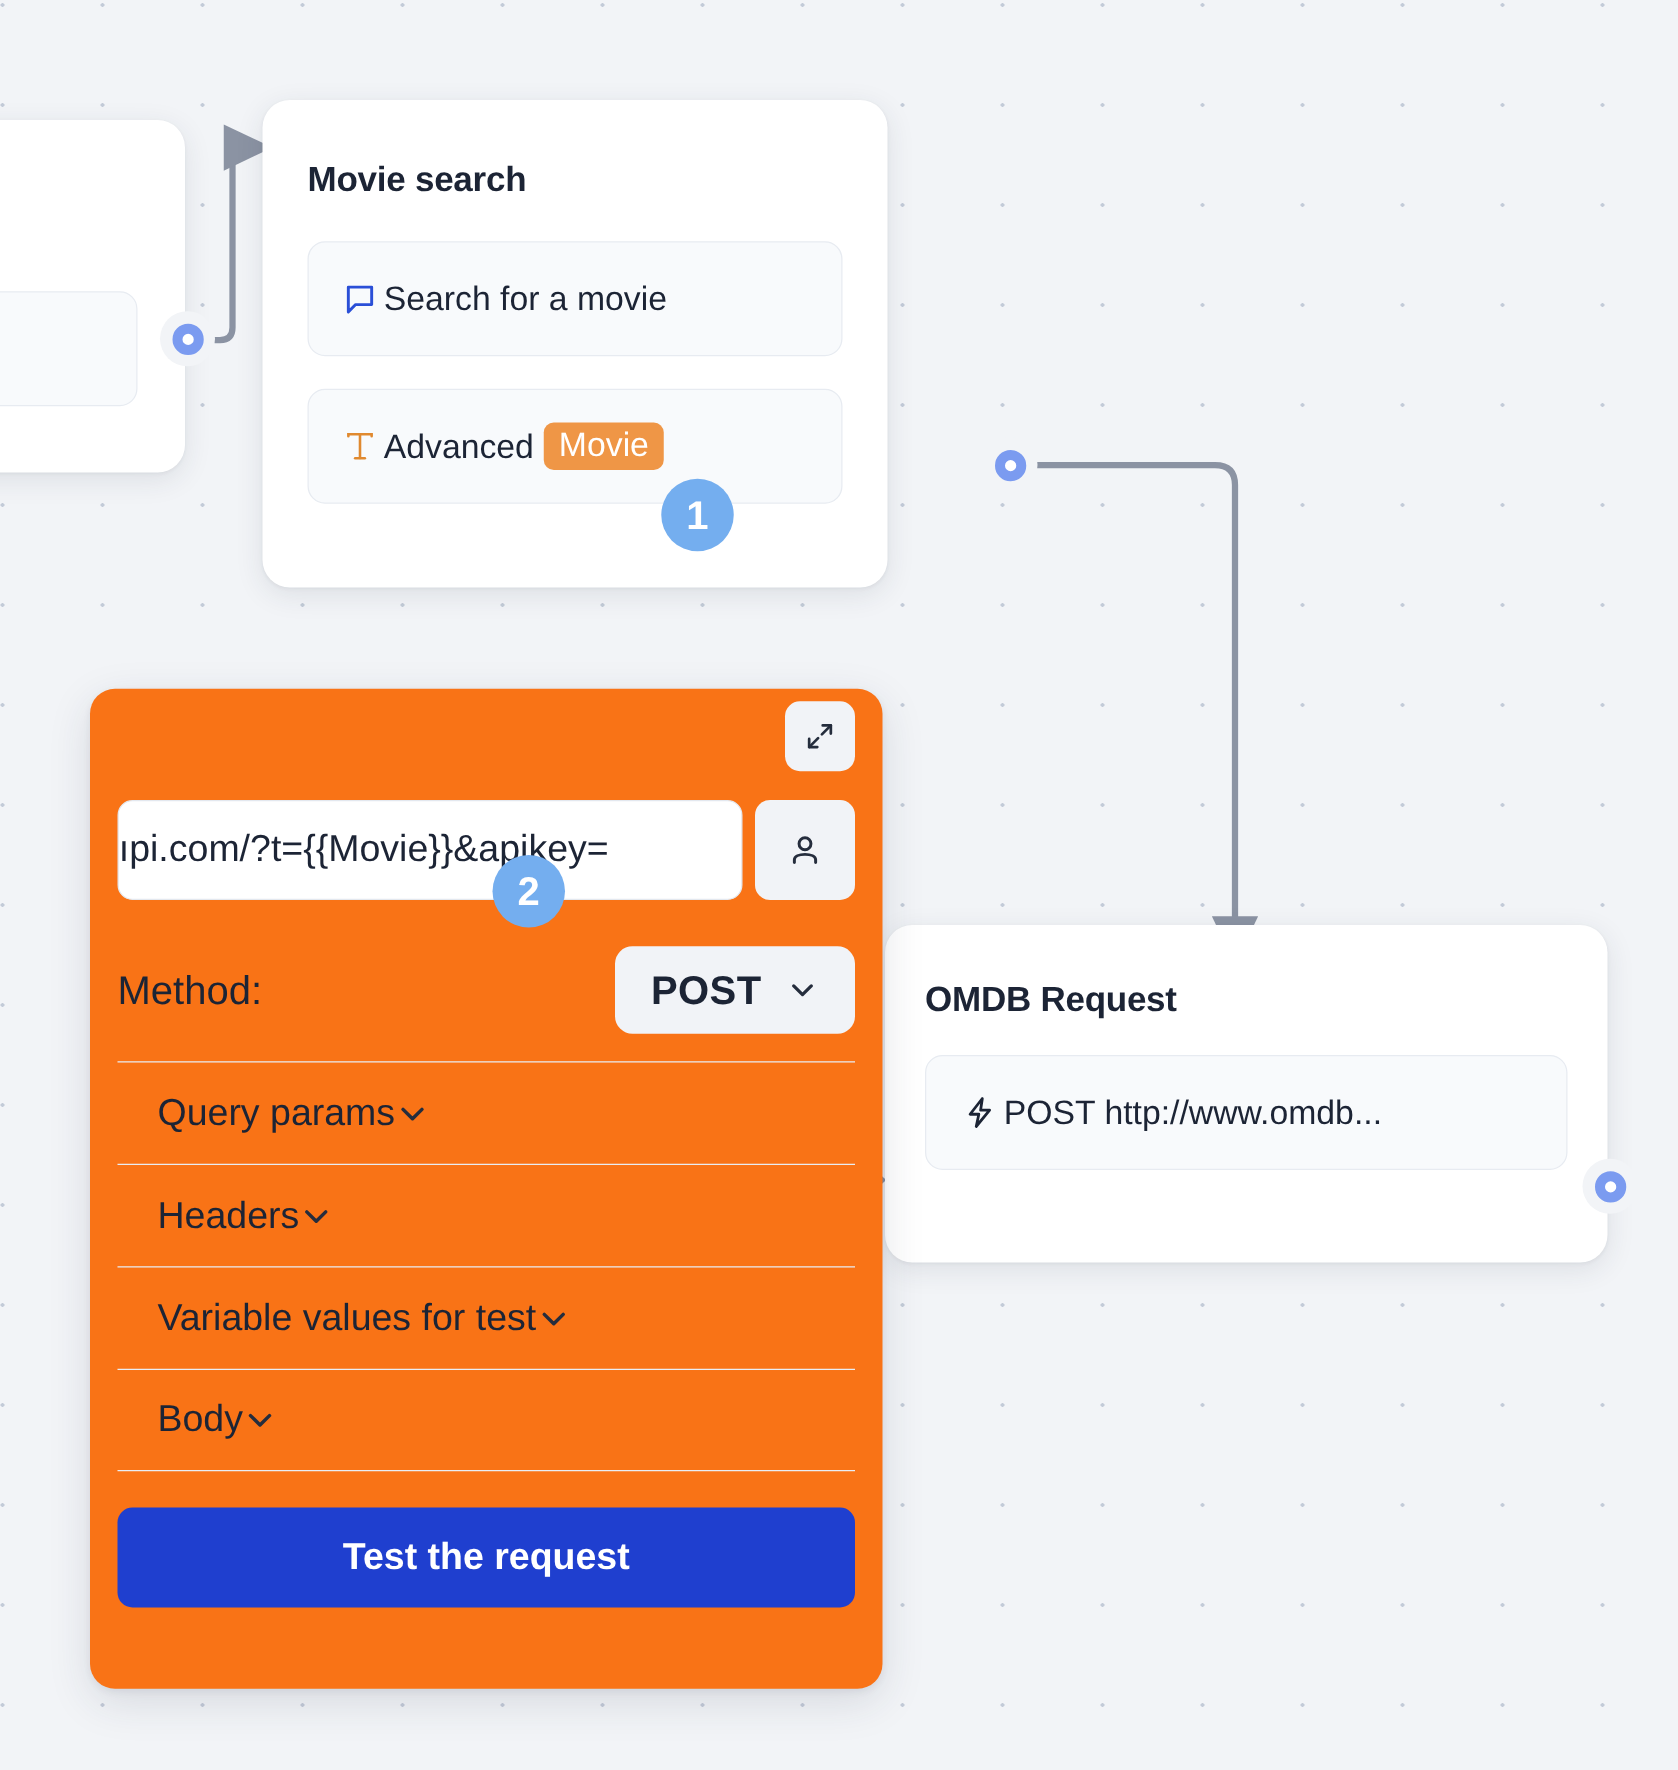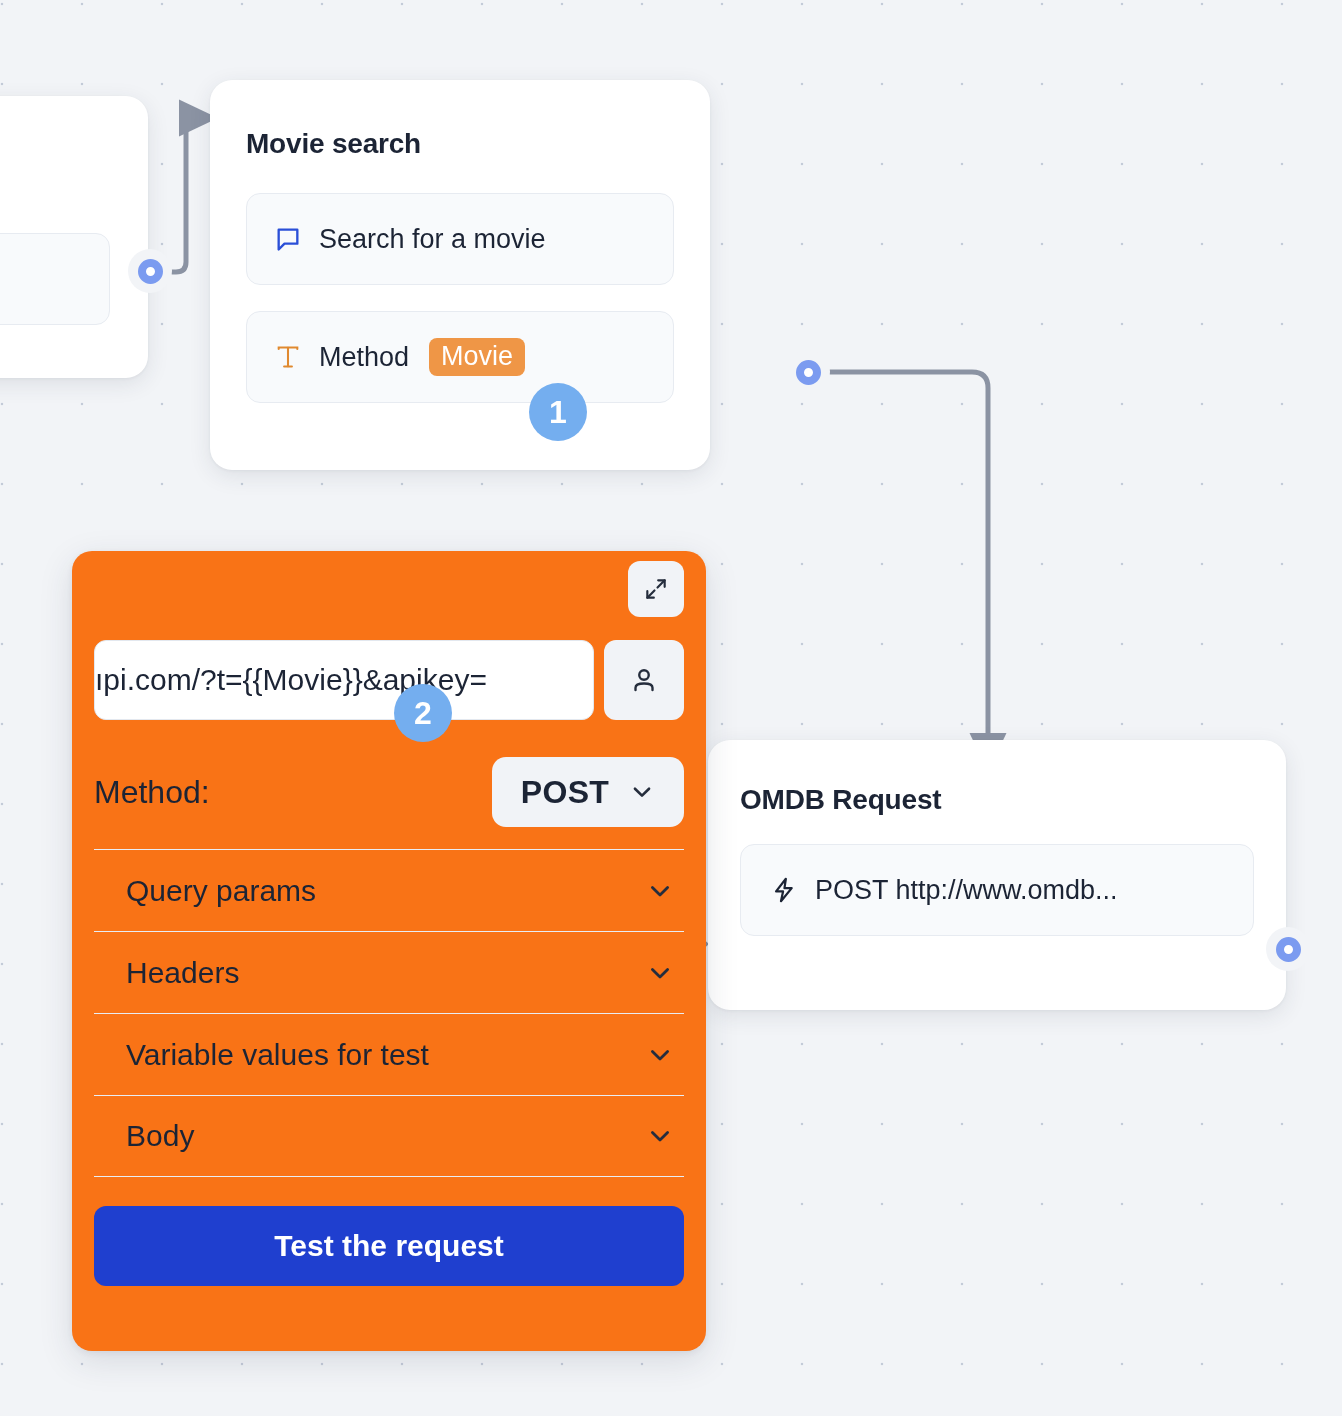--- a/index.html
+++ b/index.html
@@ -45,21 +45,21 @@
   .node-title {
     font-size: 28px;
     font-weight: 700;
     letter-spacing: -0.2px;
     color: #1c2435;
   }
 
   .node-row {
     display: flex;
     align-items: center;
-    gap: 16px;
+    gap: 4px;
     background: #f8fafc;
     border: 1px solid #e7ebf1;
     border-radius: 14px;
     font-size: 27px;
     color: #1c2435;
     white-space: nowrap;
   }
 
   .row-icon {
     flex: 0 0 auto;
@@ -279,21 +279,20 @@
     font-weight: 700;
     letter-spacing: 0.3px;
     color: #1c2435;
   }
 
   .accordion { margin-top: 4px; }
 
   .acc-item {
     display: flex;
     align-items: center;
-    justify-content: space-between;
     height: 82px;
     border-top: 1px solid #e9edf3;
     padding: 0 10px 0 32px;
     cursor: pointer;
   }
   .acc-item:last-of-type { border-bottom: 1px solid #e9edf3; }
   .acc-label { font-size: 30px; color: #1c2435; }
 
   .btn-primary {
     display: block;
@@ -366,21 +365,21 @@
     </div>
 
     <div class="node-row">
       <span class="row-icon">
         <svg width="26" height="26" viewBox="0 0 24 24" fill="none" stroke="#e0892f" stroke-width="1.9" stroke-linecap="round">
           <path d="M3.4 4.6 V3.2 H20.6 V4.6"></path>
           <path d="M12 3.4 V20.6"></path>
           <path d="M8.4 20.8 H15.6"></path>
         </svg>
       </span>
-      <span>Method</span>
+      <span>Advanced</span>
       <span class="tag-pill">Movie</span>
     </div>
   </div>
 
   <div class="node" id="node-omdb">
     <div class="node-title">OMDB Request</div>
 
     <div class="node-row">
       <span class="row-icon">
         <svg width="28" height="28" viewBox="0 0 24 24" fill="none" stroke="#1c2435" stroke-width="1.9" stroke-linejoin="round" stroke-linecap="round">

